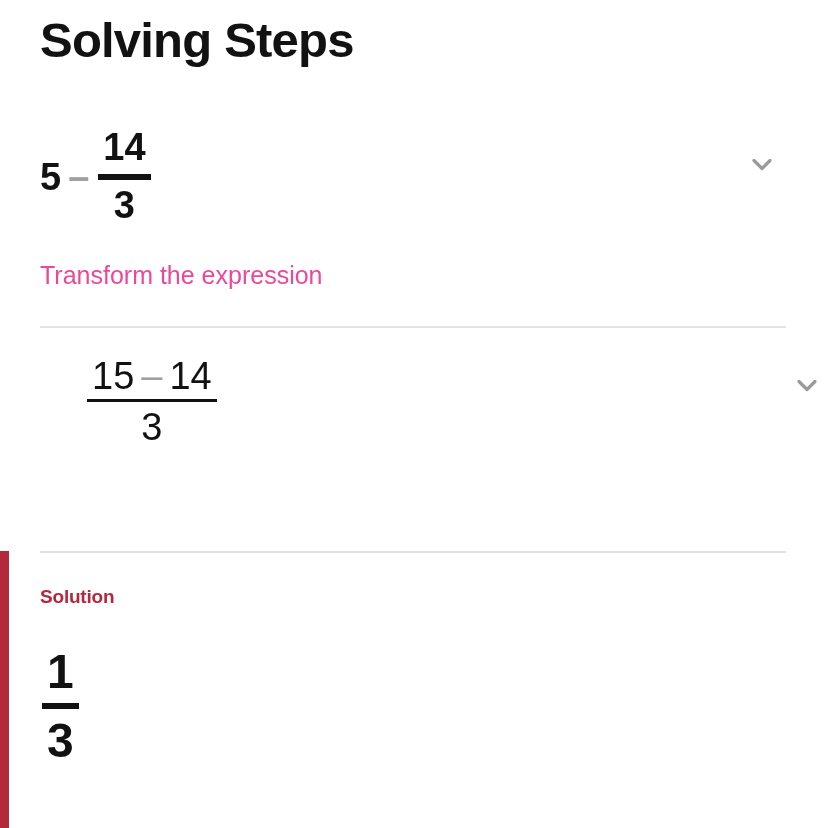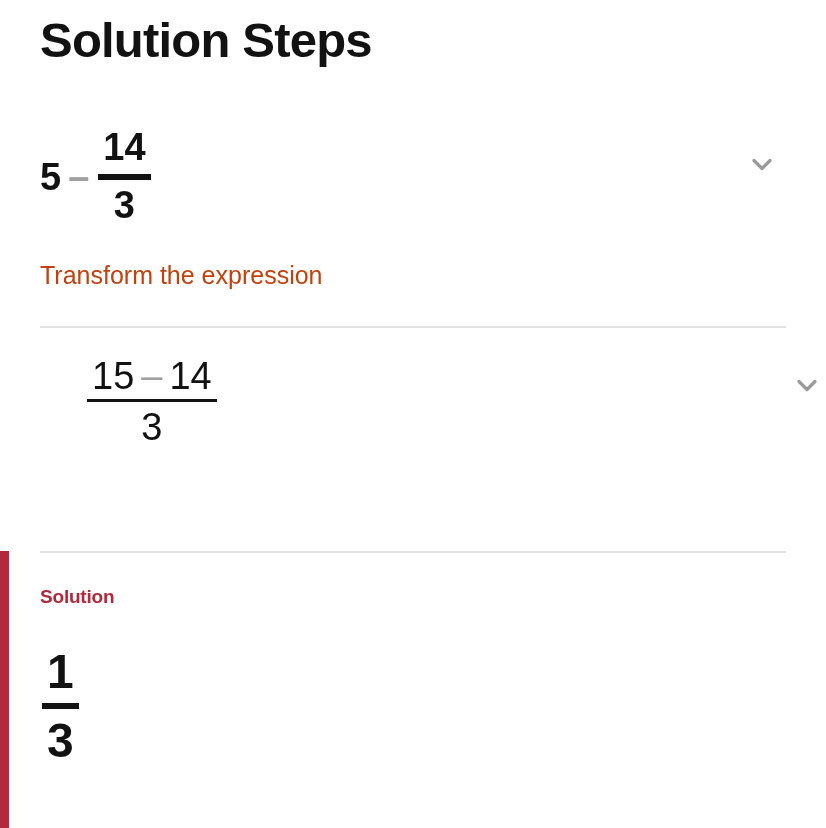--- a/index.html
+++ b/index.html
@@ -39,21 +39,21 @@
   .step-expr-row {
     position: absolute;
     left: 40px;
     top: 0;
   }
   .step-caption {
     position: absolute;
     left: 40px;
     font-size: 25px;
     font-weight: normal;
-    color: #c2410c;
+    color: #ec4899;
     letter-spacing: 0px;
     white-space: nowrap;
   }
 
   
   .chevron-btn {
     position: absolute;
     width: 42px;
     height: 42px;
     display: flex;
@@ -158,21 +158,21 @@
   .solution-value .frac-top,
   .solution-value .frac-bottom {
     font-size: 48px;
     font-weight: bold;
   }
   .solution-value .frac-rule { height: 7px; }
 </style>
 </head>
 <body>
 
-<div class="page-title">Solution Steps</div>
+<div class="page-title">Solving Steps</div>
 
 <div class="step" style="top:126px; height:200px;">
 
   <div class="step-expr-row" style="top:0;">
     <span class="math bold">
       <span class="m-num" style="font-weight:bold;">5</span>
       <span class="m-op" style="font-weight:bold;">–</span>
       <span class="frac bold">
         <span class="frac-top">14</span>
         <span class="frac-rule"></span>

